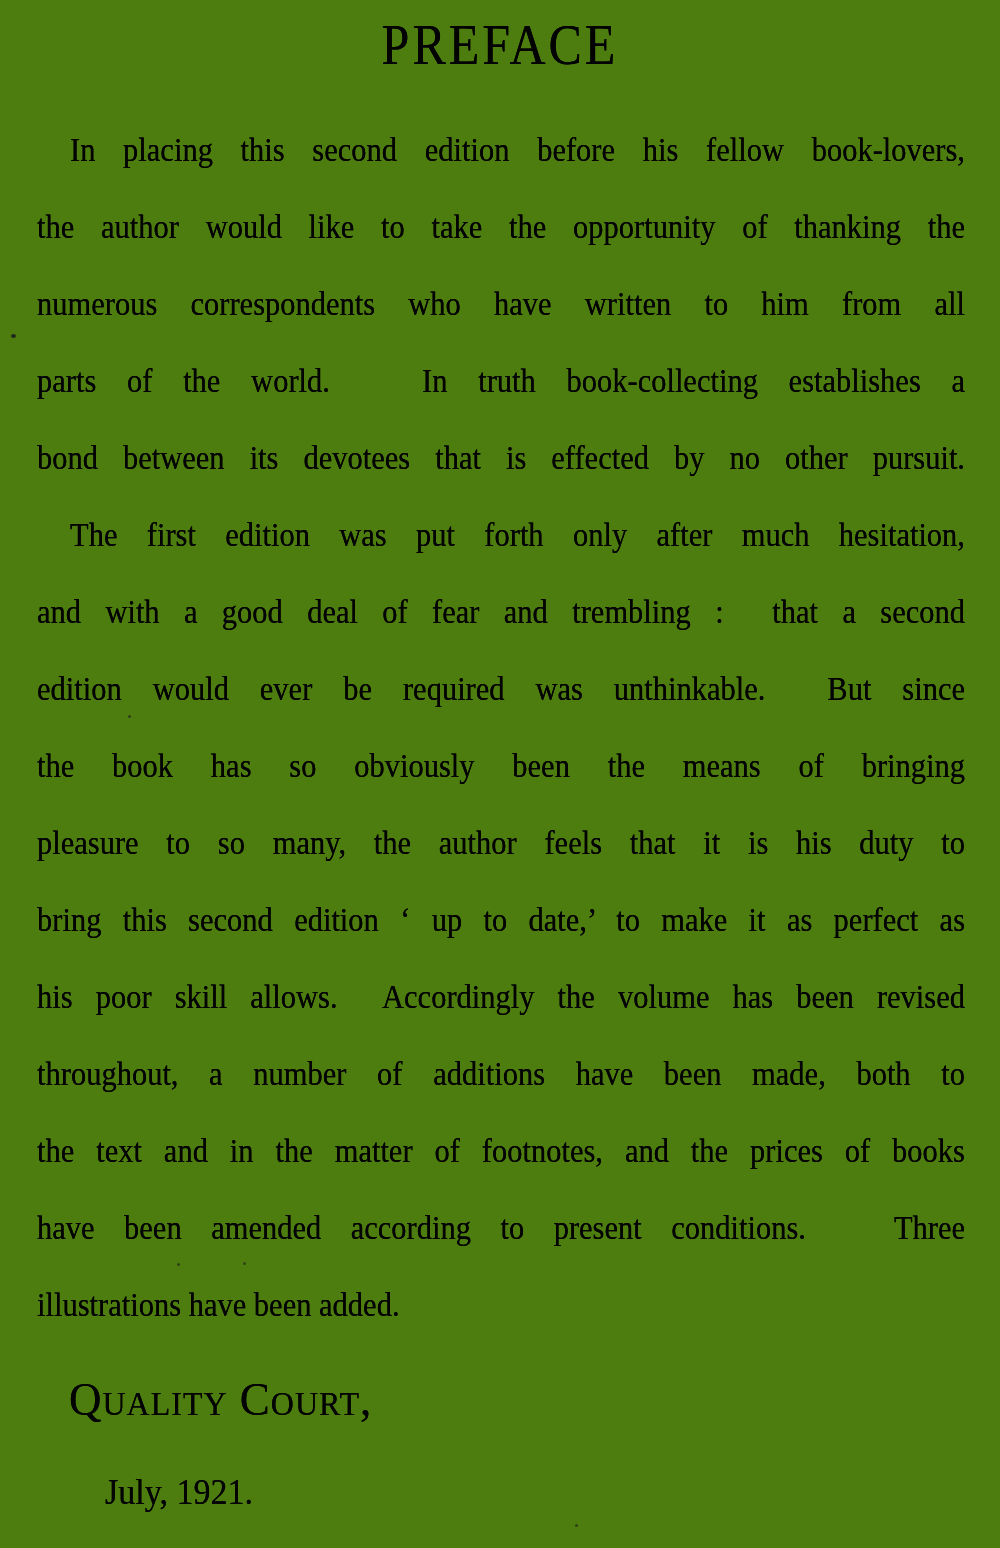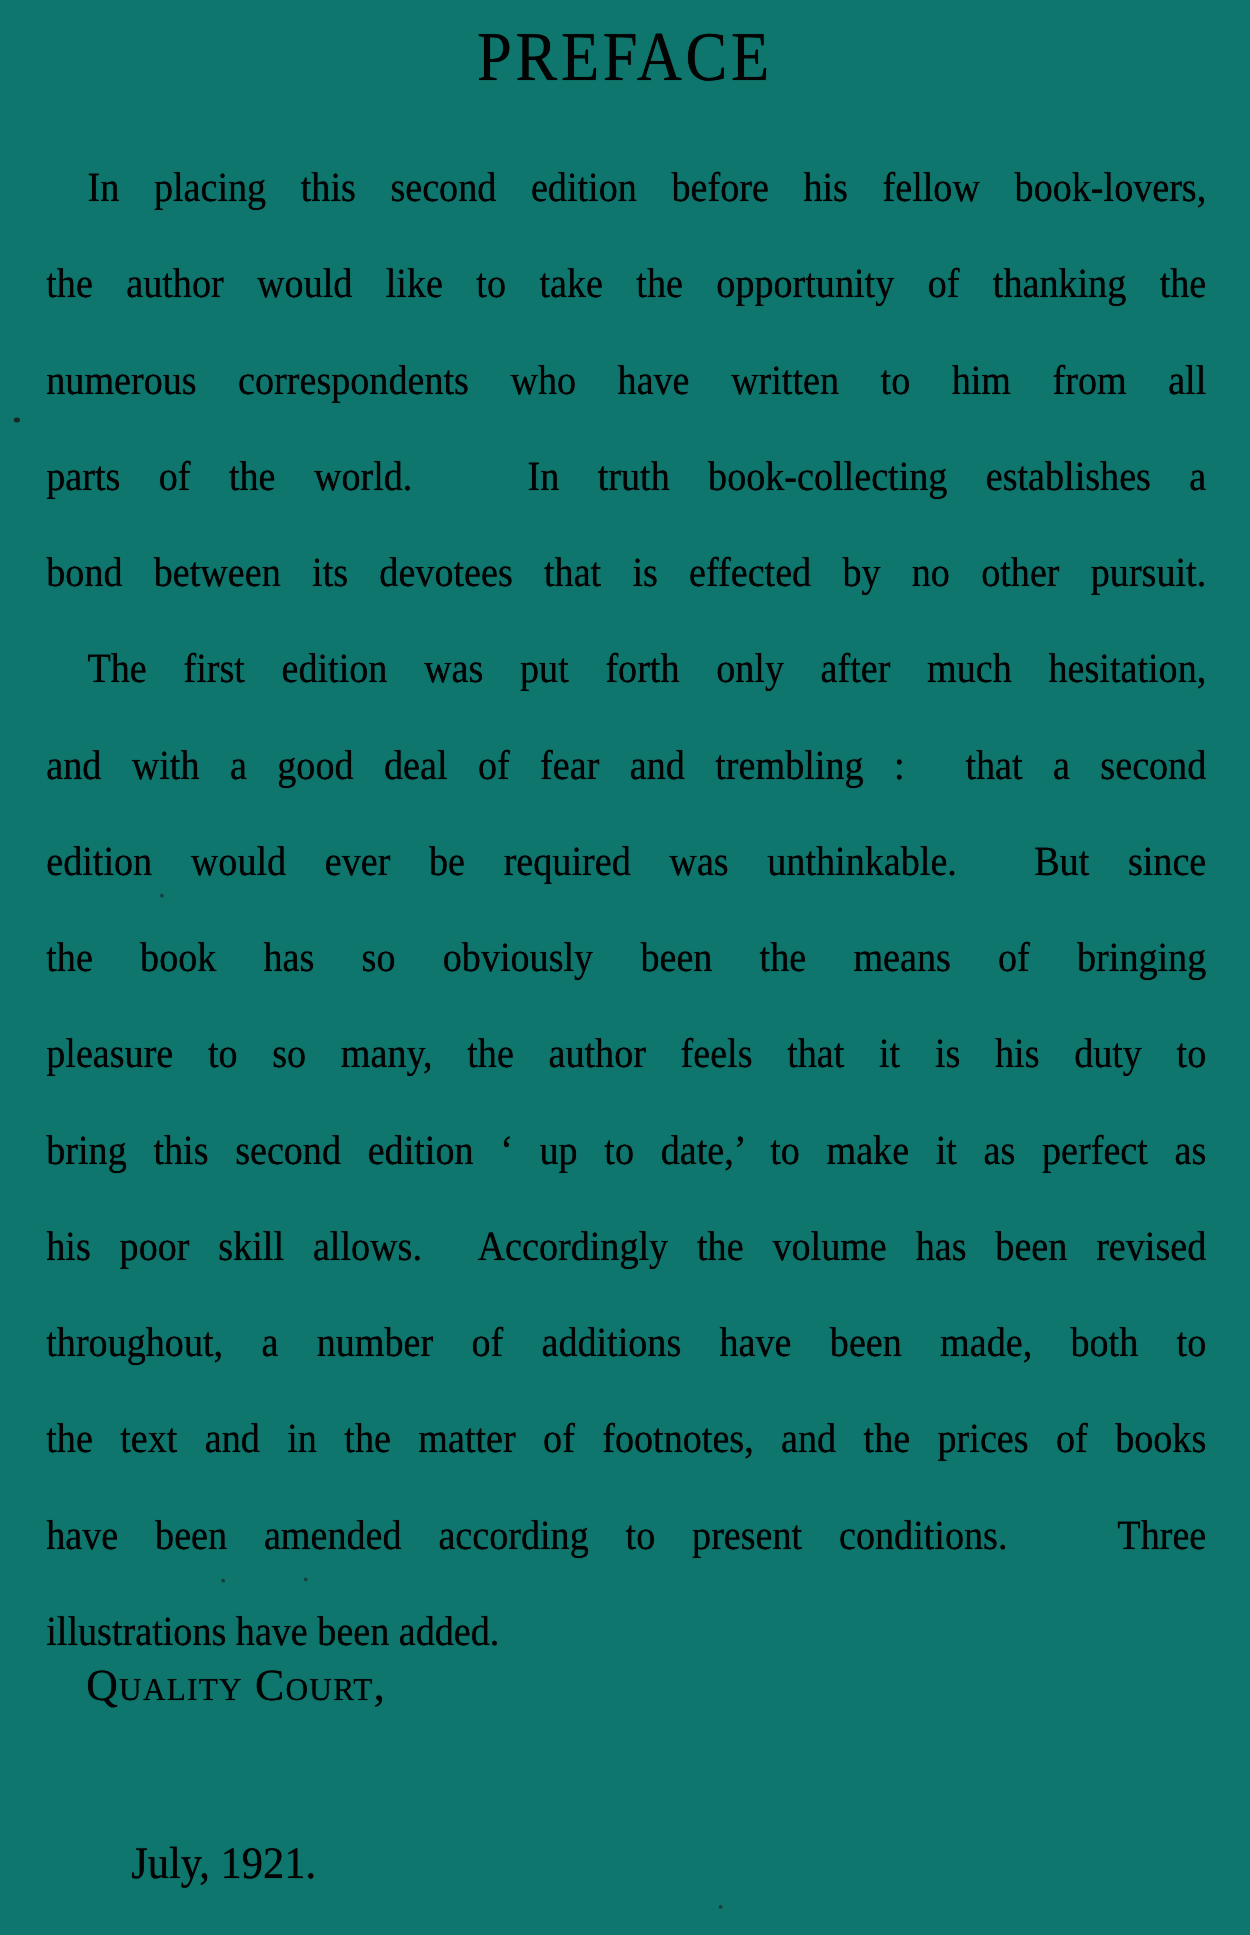--- a/index.html
+++ b/index.html
@@ -11,21 +11,21 @@
     width: 1000px;
     height: 1548px;
     position: relative;
     overflow: hidden;
     font-family: "Liberation Serif", "DejaVu Serif", serif;
     color: #030303;
   }
   .page {
     position: absolute;
     inset: 0;
-    background: #0f766e;
+    background: #4d7c0f;
   }
   .title {
     position: absolute;
     top: 16px;
     left: 0;
     width: 100%;
     margin: 0;
     text-align: center;
     font-size: 50px;
     font-weight: normal;
@@ -60,22 +60,22 @@
     display: inline-block;
     width: 100%;
     height: 0;
   }
   .line.indent {
     text-indent: 33px;
   }
   .sig-place {
     position: absolute;
     left: 69px;
-    top: 1326px;
-    font-size: 35px;
+    top: 1378px;
+    font-size: 45px;
     line-height: 45px;
     font-variant: small-caps;
     letter-spacing: 1px;
     transform: scaleY(1.02);
     transform-origin: 50% 50%;
     text-shadow: 0 0 0.6px currentColor;
   }
   .sig-date {
     position: absolute;
     left: 105px;

